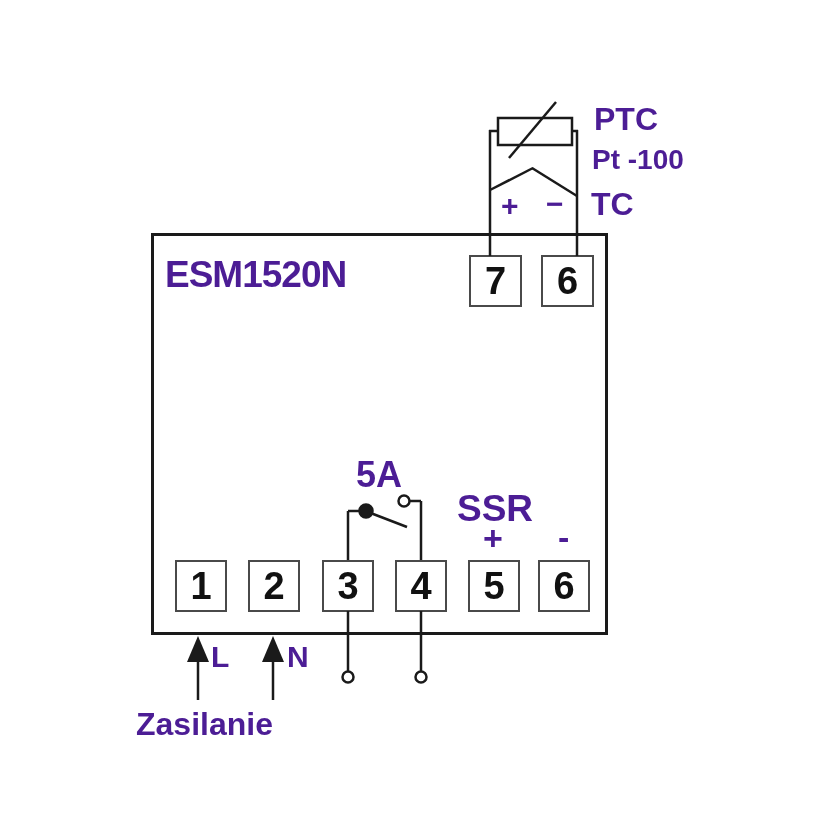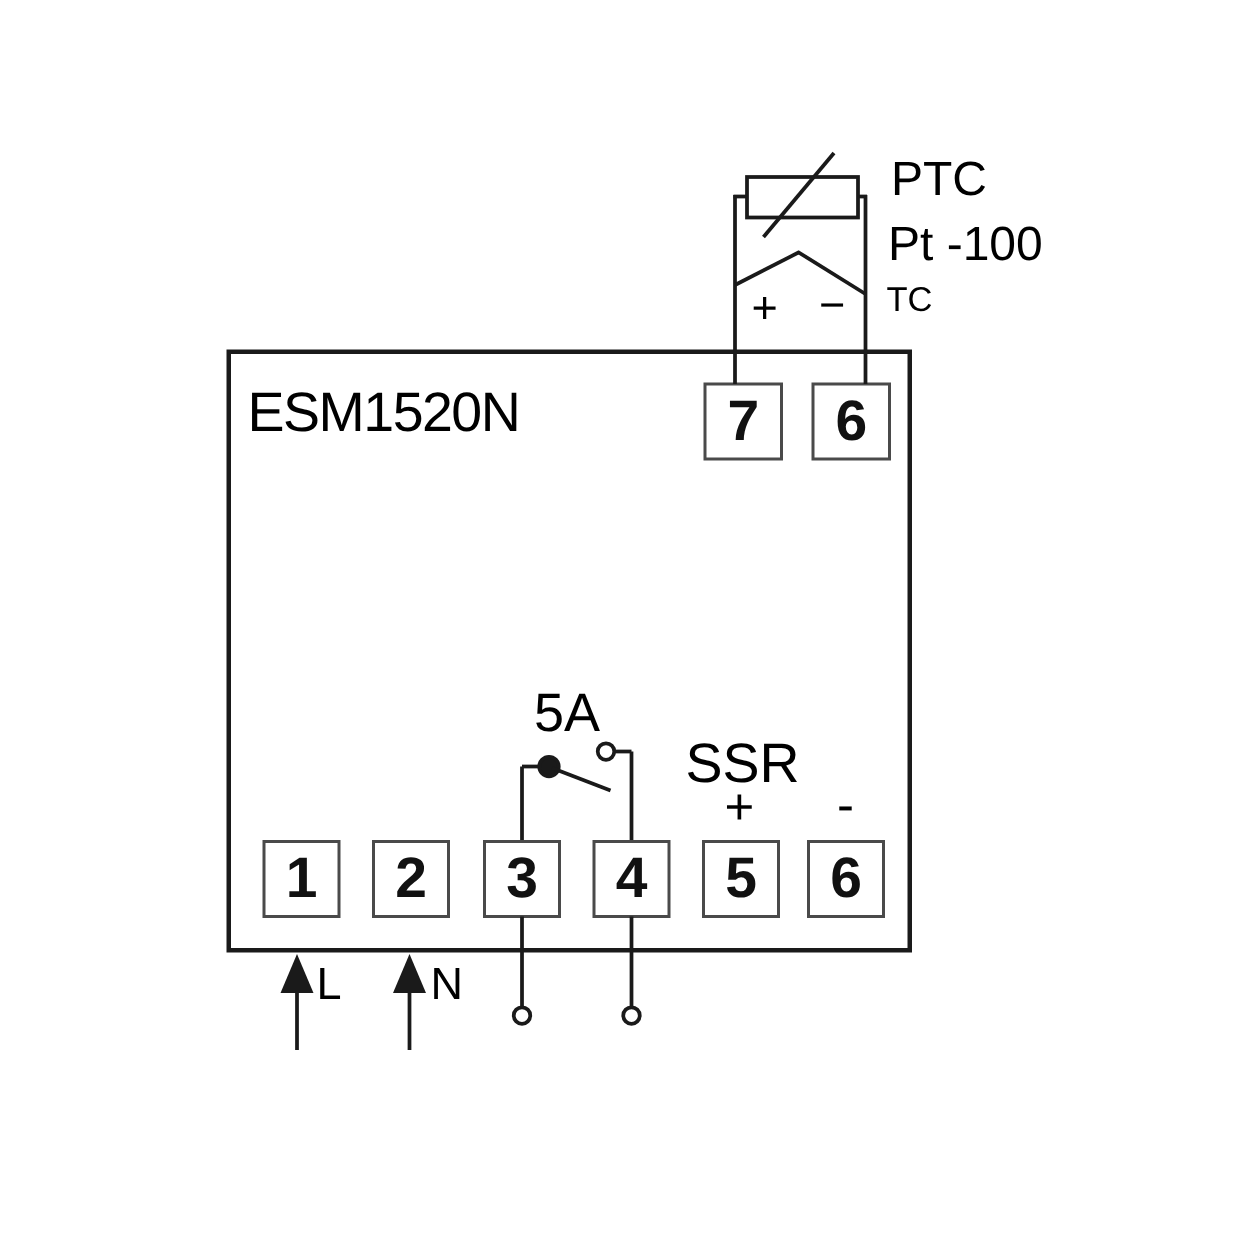--- a/index.html
+++ b/index.html
@@ -22,22 +22,22 @@
     position: absolute;
     width: 52px; height: 52px;
     border: 2px solid #4a4a4a;
     box-sizing: border-box;
     background: #fff;
     display: flex; align-items: center; justify-content: center;
     font-weight: bold; font-size: 38px; color: #111;
   }
   .lbl {
     position: absolute;
-    font-weight: normal;
-    color: #000000;
+    font-weight: bold;
+    color: #4c1d95;
     line-height: 1;
     white-space: nowrap;
   }
   svg.overlay {
     position: absolute; left: 0; top: 0;
     width: 840px; height: 840px;
   }
   svg.overlay line, svg.overlay rect, svg.overlay circle {
     stroke: #1a1a1a; stroke-width: 2.5;
   }
@@ -46,34 +46,35 @@
 </head>
 <body>
 
 <div class="canvas">
 
   <div class="mainbox"></div>
 
   <div class="lbl" style="left:165px; top:256px; font-size:37px; letter-spacing:-1px;">ESM1520N</div>
 
   <div class="lbl" style="left:594px; top:103px; font-size:32px;">PTC</div>
-  <div class="lbl" style="left:592px; top:146px; font-size:32px;">Pt -100</div>
-  <div class="lbl" style="left:591px; top:188px; font-size:23px;">TC</div>
+  <div class="lbl" style="left:592px; top:146px; font-size:28px;">Pt -100</div>
+  <div class="lbl" style="left:591px; top:188px; font-size:32px;">TC</div>
 
   <div class="lbl" style="left:501px; top:191px; font-size:30px;">+</div>
   <div class="lbl" style="left:546px; top:189px; font-size:30px;">−</div>
 
   <div class="lbl" style="left:356px; top:457px; font-size:36px;">5A</div>
 
   <div class="lbl" style="left:457px; top:490px; font-size:37px;">SSR</div>
   <div class="lbl" style="left:483px; top:521px; font-size:34px;">+</div>
   <div class="lbl" style="left:558px; top:520px; font-size:34px;">-</div>
 
   <div class="lbl" style="left:211px; top:642px; font-size:30px;">L</div>
   <div class="lbl" style="left:287px; top:642px; font-size:30px;">N</div>
+  <div class="lbl" style="left:136px; top:708px; font-size:32px;">Zasilanie</div>
 
   <div class="term" style="left:469px; top:255px; width:53px;">7</div>
   <div class="term" style="left:541px; top:255px; width:53px;">6</div>
 
   <div class="term" style="left:175px; top:560px;">1</div>
   <div class="term" style="left:248px; top:560px;">2</div>
   <div class="term" style="left:322px; top:560px;">3</div>
   <div class="term" style="left:395px; top:560px;">4</div>
   <div class="term" style="left:468px; top:560px;">5</div>
   <div class="term" style="left:538px; top:560px;">6</div>

